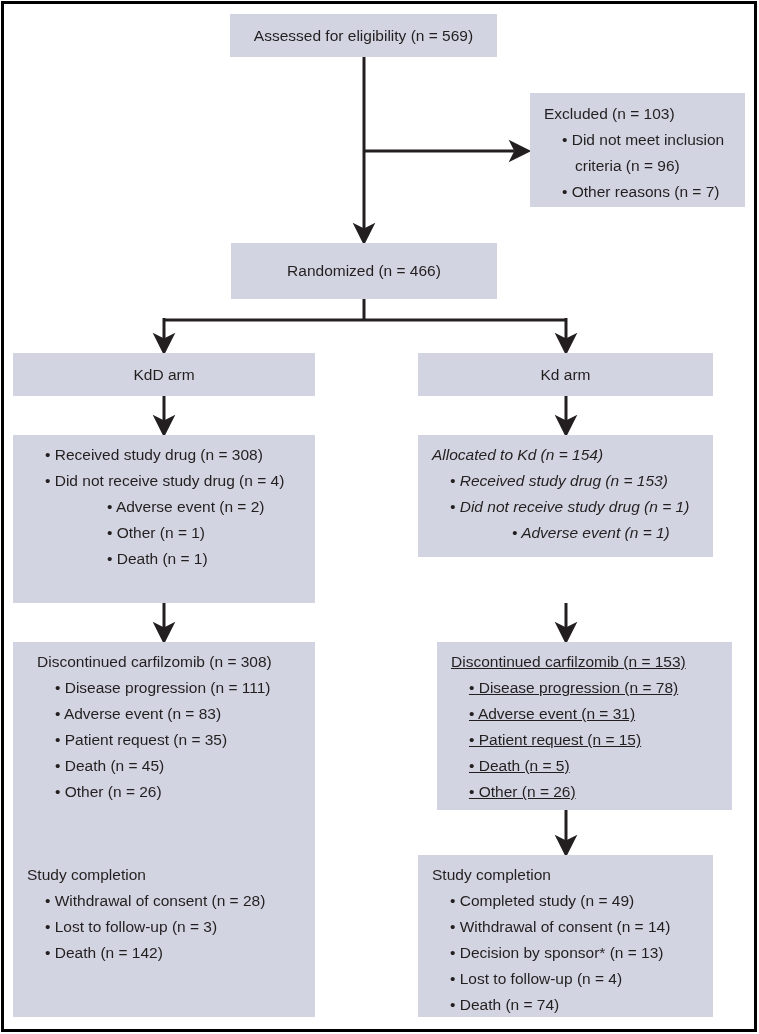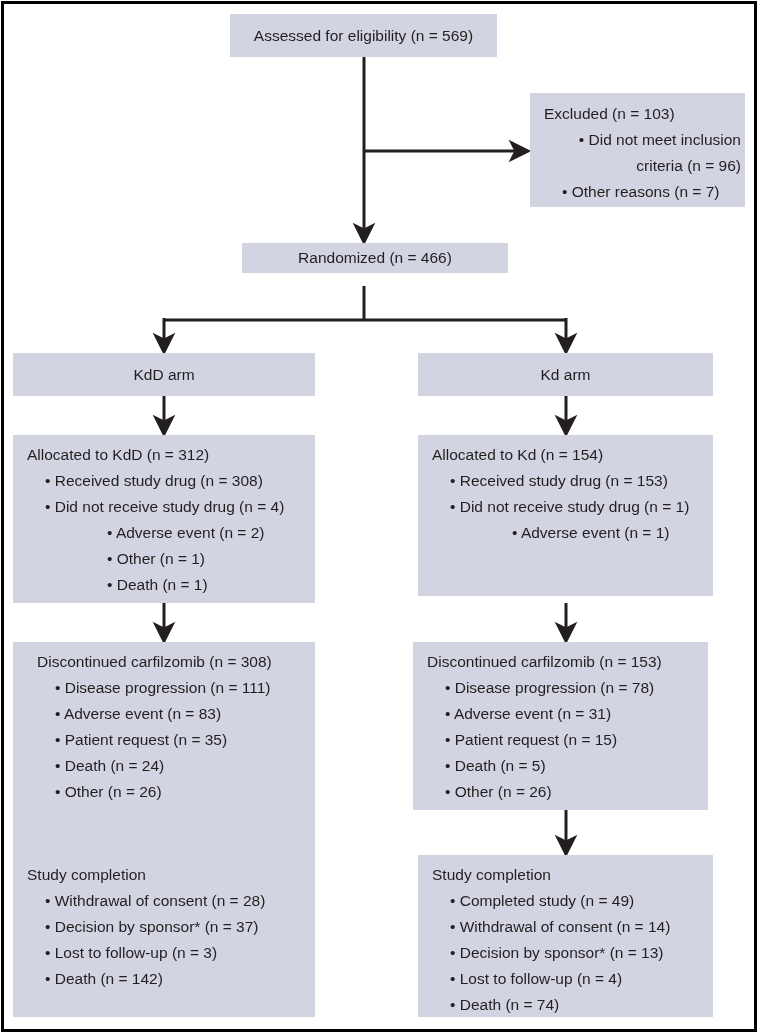--- a/index.html
+++ b/index.html
@@ -24,21 +24,21 @@
     line-height:26px;
     box-sizing:border-box;
   }
   .box.center {
     display:flex; align-items:center; justify-content:center;
     text-align:center;
   }
   .box.list { padding:7px 4px 0 14px; }
   .t-line { white-space:nowrap; }
   .lvl1 { padding-left:31px; text-indent:-13px; white-space:nowrap; }
-  .lvl1.wrap { white-space:normal;text-align:right; }
+  .lvl1.wrap { white-space:normal; }
   .lvl2 { padding-left:93px; text-indent:-13px; white-space:nowrap; }
 </style>
 </head>
 <body>
 
 <div class="canvas">
 
   <svg class="connectors" width="759" height="1034" viewBox="0 0 759 1034">
     <g stroke="#231f20" stroke-width="3" fill="#231f20">
 
@@ -80,70 +80,68 @@
   <div class="box center" style="left:230px; top:14px; width:267px; height:43px;">
     <span>Assessed for eligibility (n = 569)</span>
   </div>
 
   <div class="box list" style="left:530px; top:93px; width:215px; height:114px; padding-top:8px;">
     <div class="t-line">Excluded (n = 103)</div>
     <div class="lvl1 wrap">• Did not meet inclusion criteria (n = 96)</div>
     <div class="lvl1">• Other reasons (n = 7)</div>
   </div>
 
-  <div class="box center" style="left:242px; top:243px; width:266px; height:30px;">
+  <div class="box center" style="left:231px; top:243px; width:266px; height:56px;">
     <span>Randomized (n = 466)</span>
   </div>
 
   <div class="box center" style="left:418px; top:353px; width:295px; height:43px;">
     <span>Kd arm</span>
   </div>
 
   <div class="box center" style="left:13px; top:353px; width:302px; height:43px;">
     <span>KdD arm</span>
   </div>
 
   <div class="box list" style="left:13px; top:435px; width:302px; height:168px;">
-    <div class="t-line">Allocated to KdD (n = 312)</div>
     <div class="lvl1">• Received study drug (n = 308)</div>
     <div class="lvl1">• Did not receive study drug (n = 4)</div>
     <div class="lvl2">• Adverse event (n = 2)</div>
     <div class="lvl2">• Other (n = 1)</div>
     <div class="lvl2">• Death (n = 1)</div>
   </div>
 
-  <div class="box list" style="left:418px; top:435px; width:295px; height:161px;">
+  <div class="box list" style="left:418px; top:435px; width:295px; height:122px;font-style:italic;">
     <div class="t-line">Allocated to Kd (n = 154)</div>
     <div class="lvl1">• Received study drug (n = 153)</div>
     <div class="lvl1">• Did not receive study drug (n = 1)</div>
     <div class="lvl2">• Adverse event (n = 1)</div>
   </div>
 
   <div class="box list" style="left:13px; top:642px; width:302px; height:214px;padding-left:24px;">
     <div class="t-line">Discontinued carfilzomib (n = 308)</div>
     <div class="lvl1">• Disease progression (n = 111)</div>
     <div class="lvl1">• Adverse event (n = 83)</div>
     <div class="lvl1">• Patient request (n = 35)</div>
-    <div class="lvl1">• Death (n = 24)</div>
+    <div class="lvl1">• Death (n = 45)</div>
     <div class="lvl1">• Other (n = 26)</div>
   </div>
 
-  <div class="box list" style="left:413px; top:642px; width:295px; height:168px;">
+  <div class="box list" style="left:437px; top:642px; width:295px; height:168px;text-decoration:underline;">
     <div class="t-line">Discontinued carfilzomib (n = 153)</div>
     <div class="lvl1">• Disease progression (n = 78)</div>
     <div class="lvl1">• Adverse event (n = 31)</div>
     <div class="lvl1">• Patient request (n = 15)</div>
     <div class="lvl1">• Death (n = 5)</div>
     <div class="lvl1">• Other (n = 26)</div>
   </div>
 
   <div class="box list" style="left:13px; top:855px; width:302px; height:162px;">
     <div class="t-line">Study completion</div>
     <div class="lvl1">• Withdrawal of consent (n = 28)</div>
-    <div class="lvl1">• Decision by sponsor* (n = 37)</div>
     <div class="lvl1">• Lost to follow-up (n = 3)</div>
     <div class="lvl1">• Death (n = 142)</div>
   </div>
 
   <div class="box list" style="left:418px; top:855px; width:295px; height:162px;">
     <div class="t-line">Study completion</div>
     <div class="lvl1">• Completed study (n = 49)</div>
     <div class="lvl1">• Withdrawal of consent (n = 14)</div>
     <div class="lvl1">• Decision by sponsor* (n = 13)</div>
     <div class="lvl1">• Lost to follow-up (n = 4)</div>

